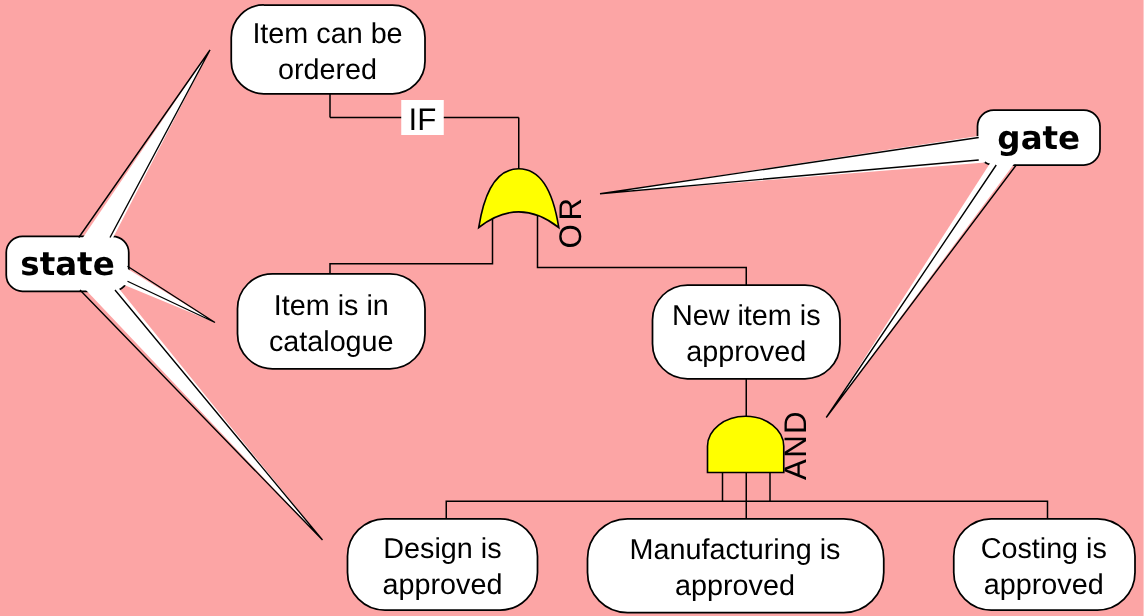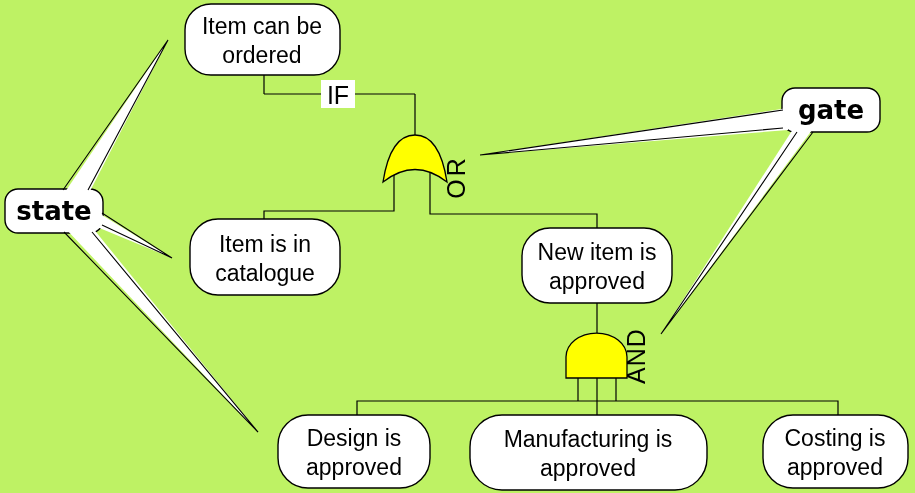--- a/index.html
+++ b/index.html
@@ -1,19 +1,19 @@
 <!DOCTYPE html>
 <html><head>
 <meta charset="utf-8">
 <style>
   html, body { margin: 0; padding: 0; background: #ffffff; }
   #stage {
     position: relative;
     width: 915px; height: 493px;
-    background: #bef264;
+    background: #fca5a5;
     overflow: hidden;
     font-family: "Liberation Sans", sans-serif;
   }
   svg { display: block; }
   text { fill: #000000; }
   .node-label {
     font-size: 23px;
     font-family: "Liberation Sans", sans-serif;
   }
   .op-label {

